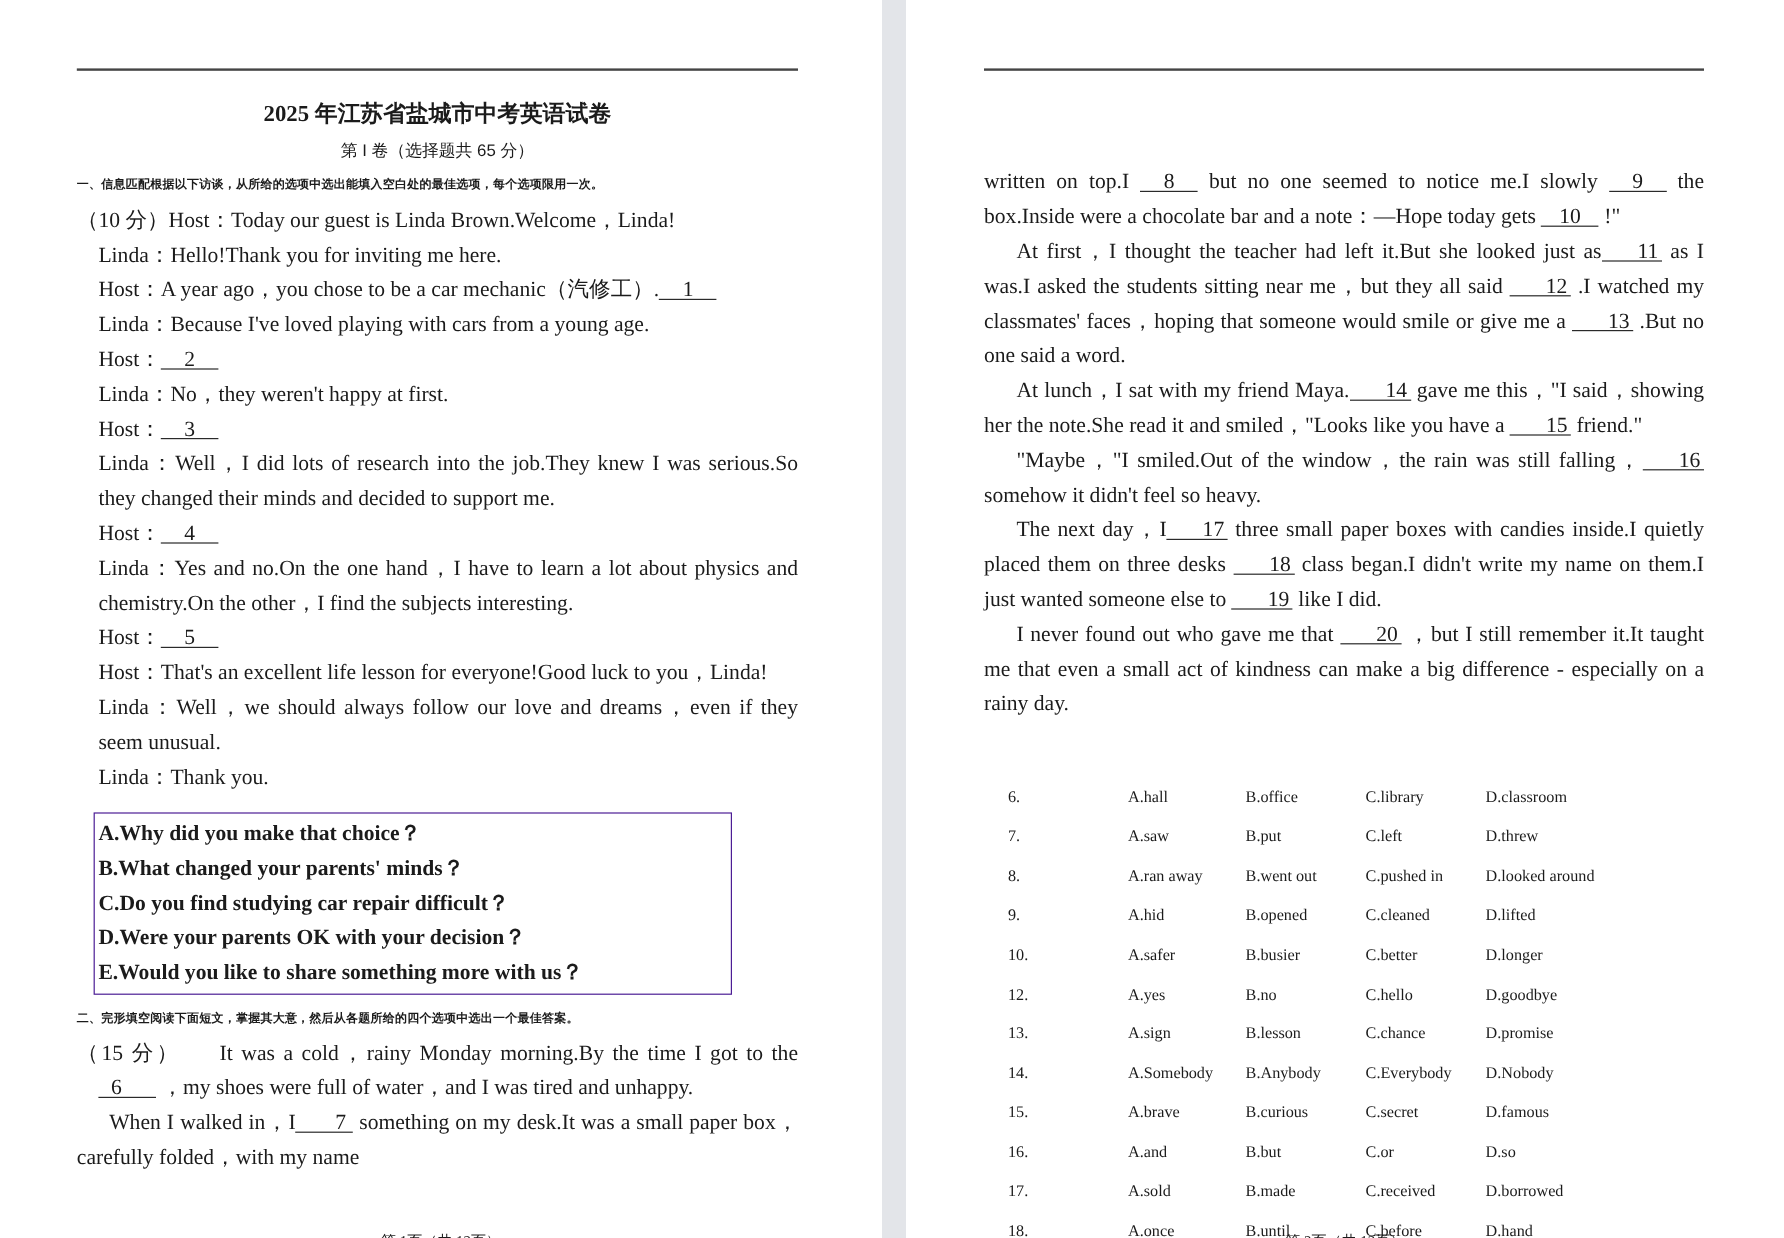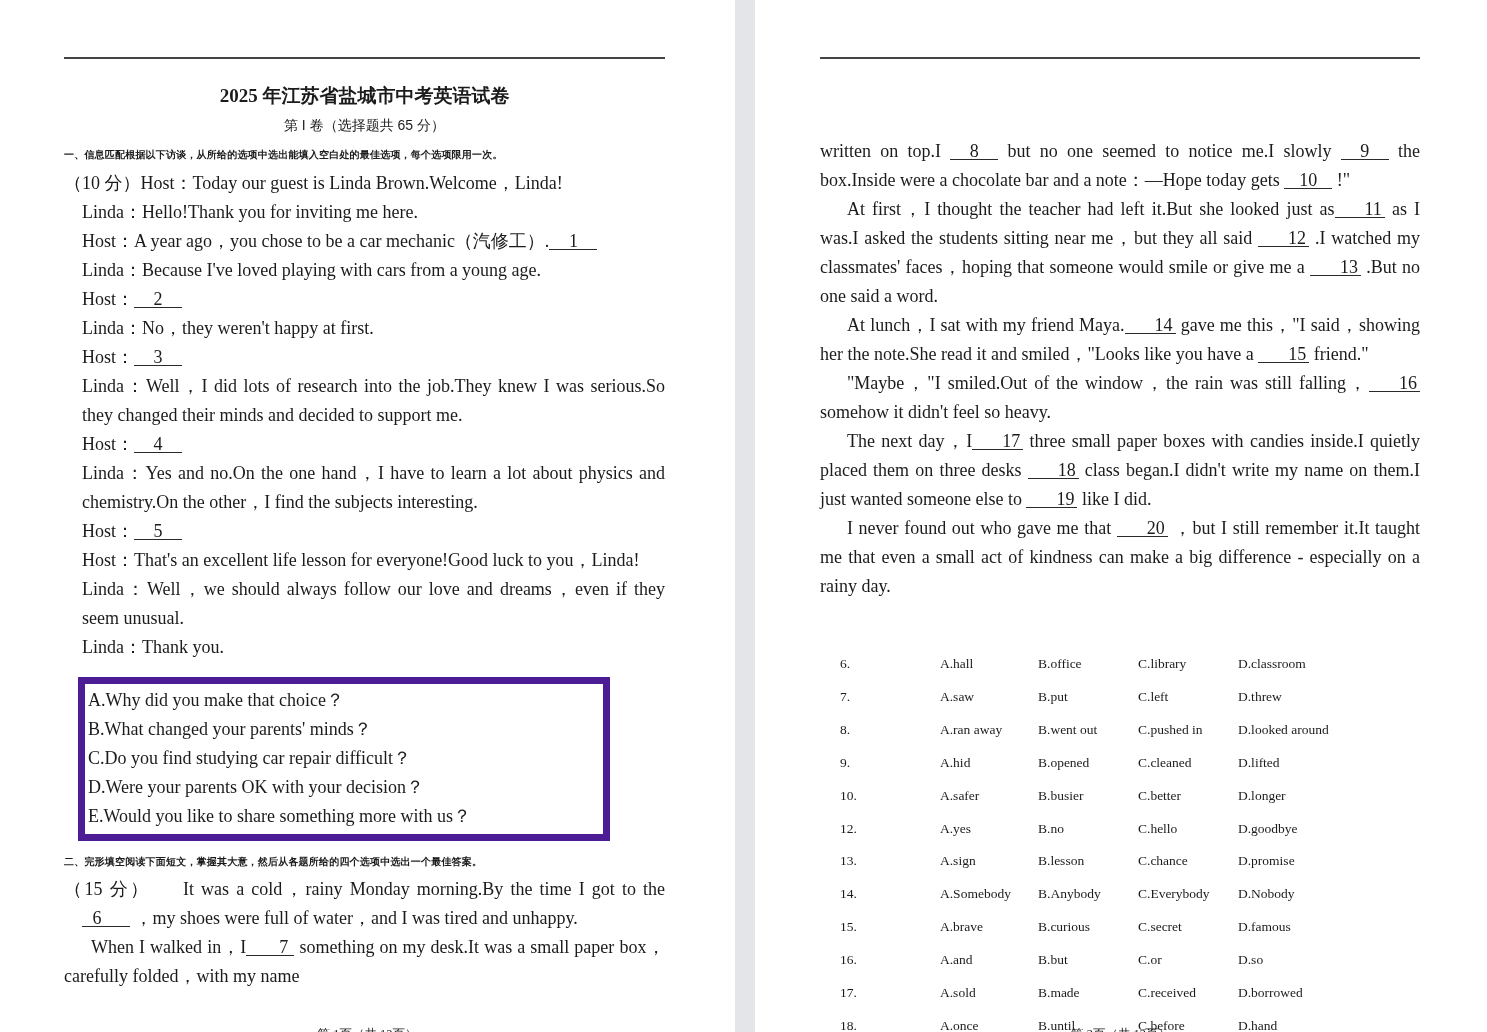--- a/index.html
+++ b/index.html
@@ -49,21 +49,21 @@
 
   .blank {
     display:inline-block; min-width:42px; padding:0 3px;
     border-bottom:1px solid #2a2a2a;
     text-align:center; line-height:16px;
   }
   .spacer { display:inline-block; }
 
   .options-box {
     margin:15px 0 0 14px; width:532px; box-sizing:border-box;
-    border:7px solid #4c1d95; padding:2px 6px 3px 3px;
+    border:1px solid #4c1d95; padding:2px 6px 3px 3px;font-weight:bold;
   }
 
   .cloze1 { margin-top:3px; }
 
   .page2-body { padding-top:78px; }
 
   .choice-table { margin-top:47px; padding-left:20px; }
   .trow {
     display:grid; grid-template-columns:100px 98px 100px 100px auto;
     font-size:13.5px; line-height:32.9px;

